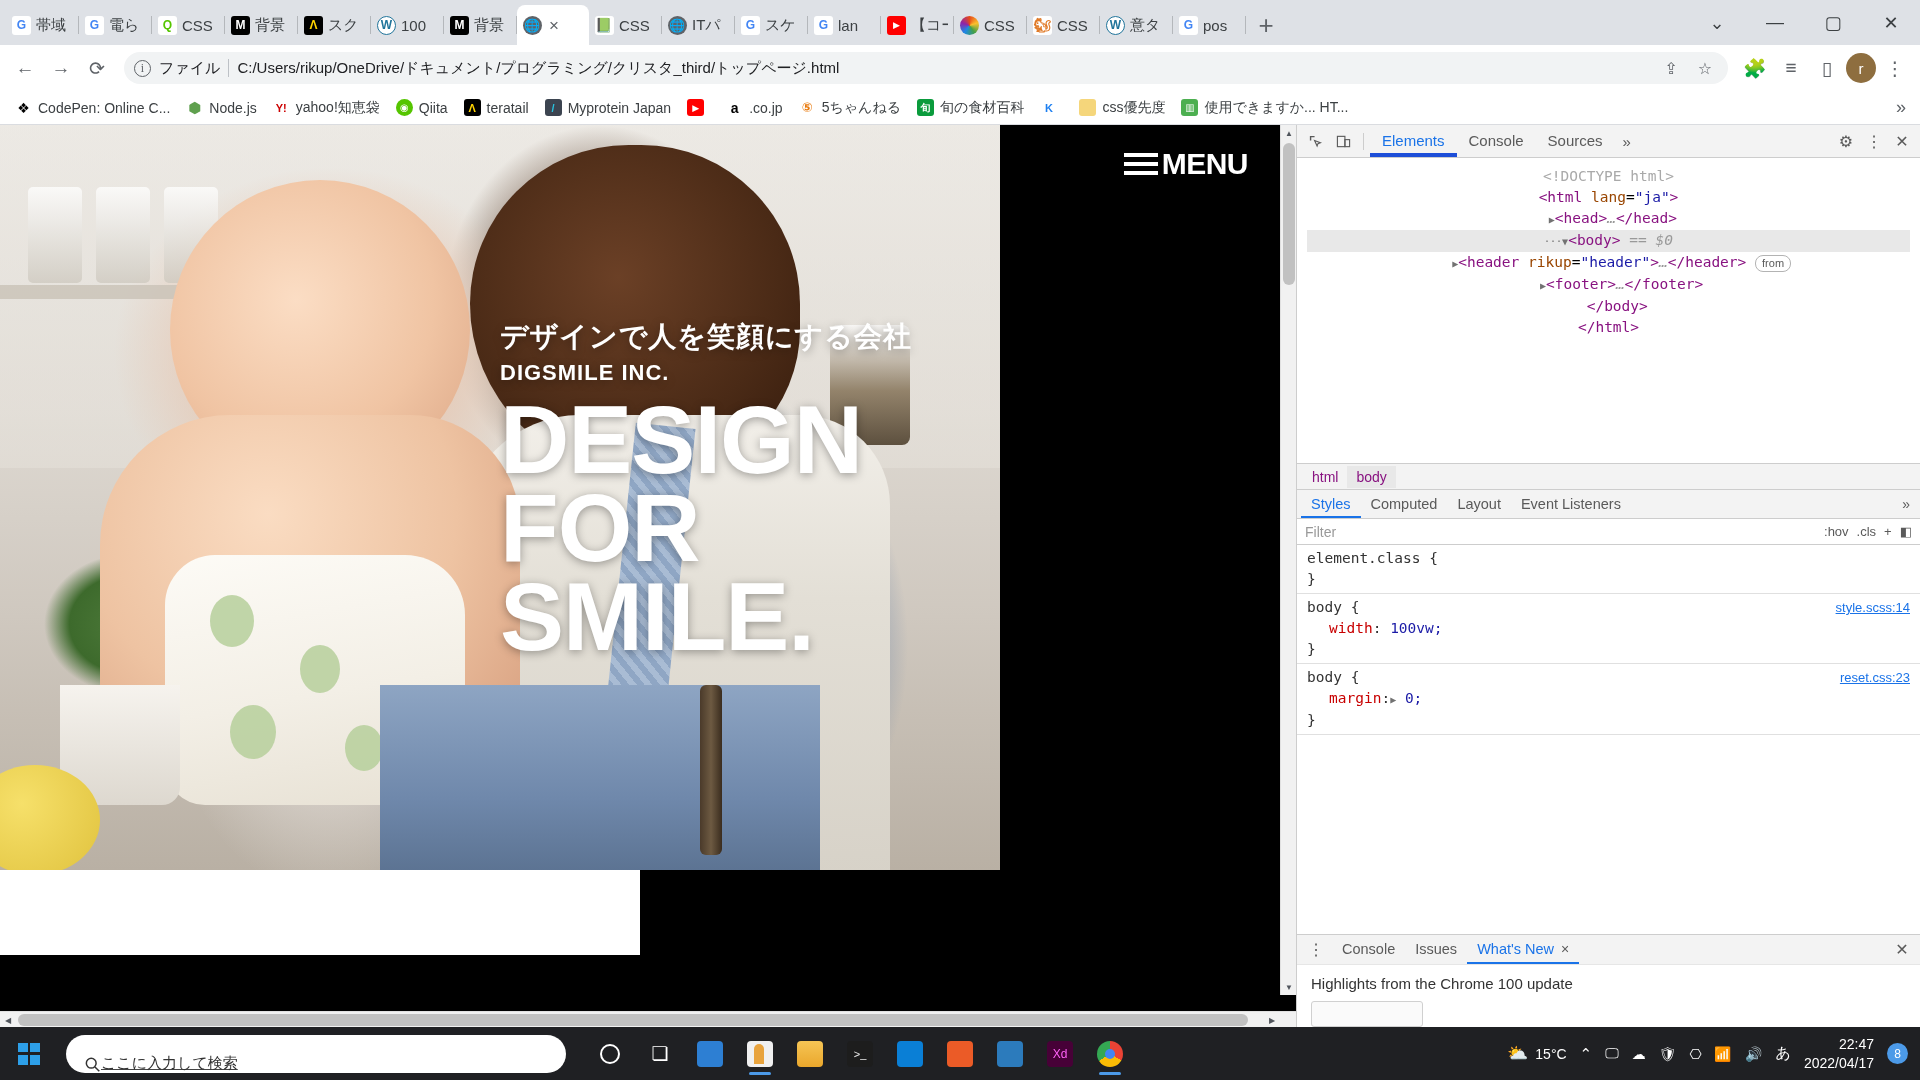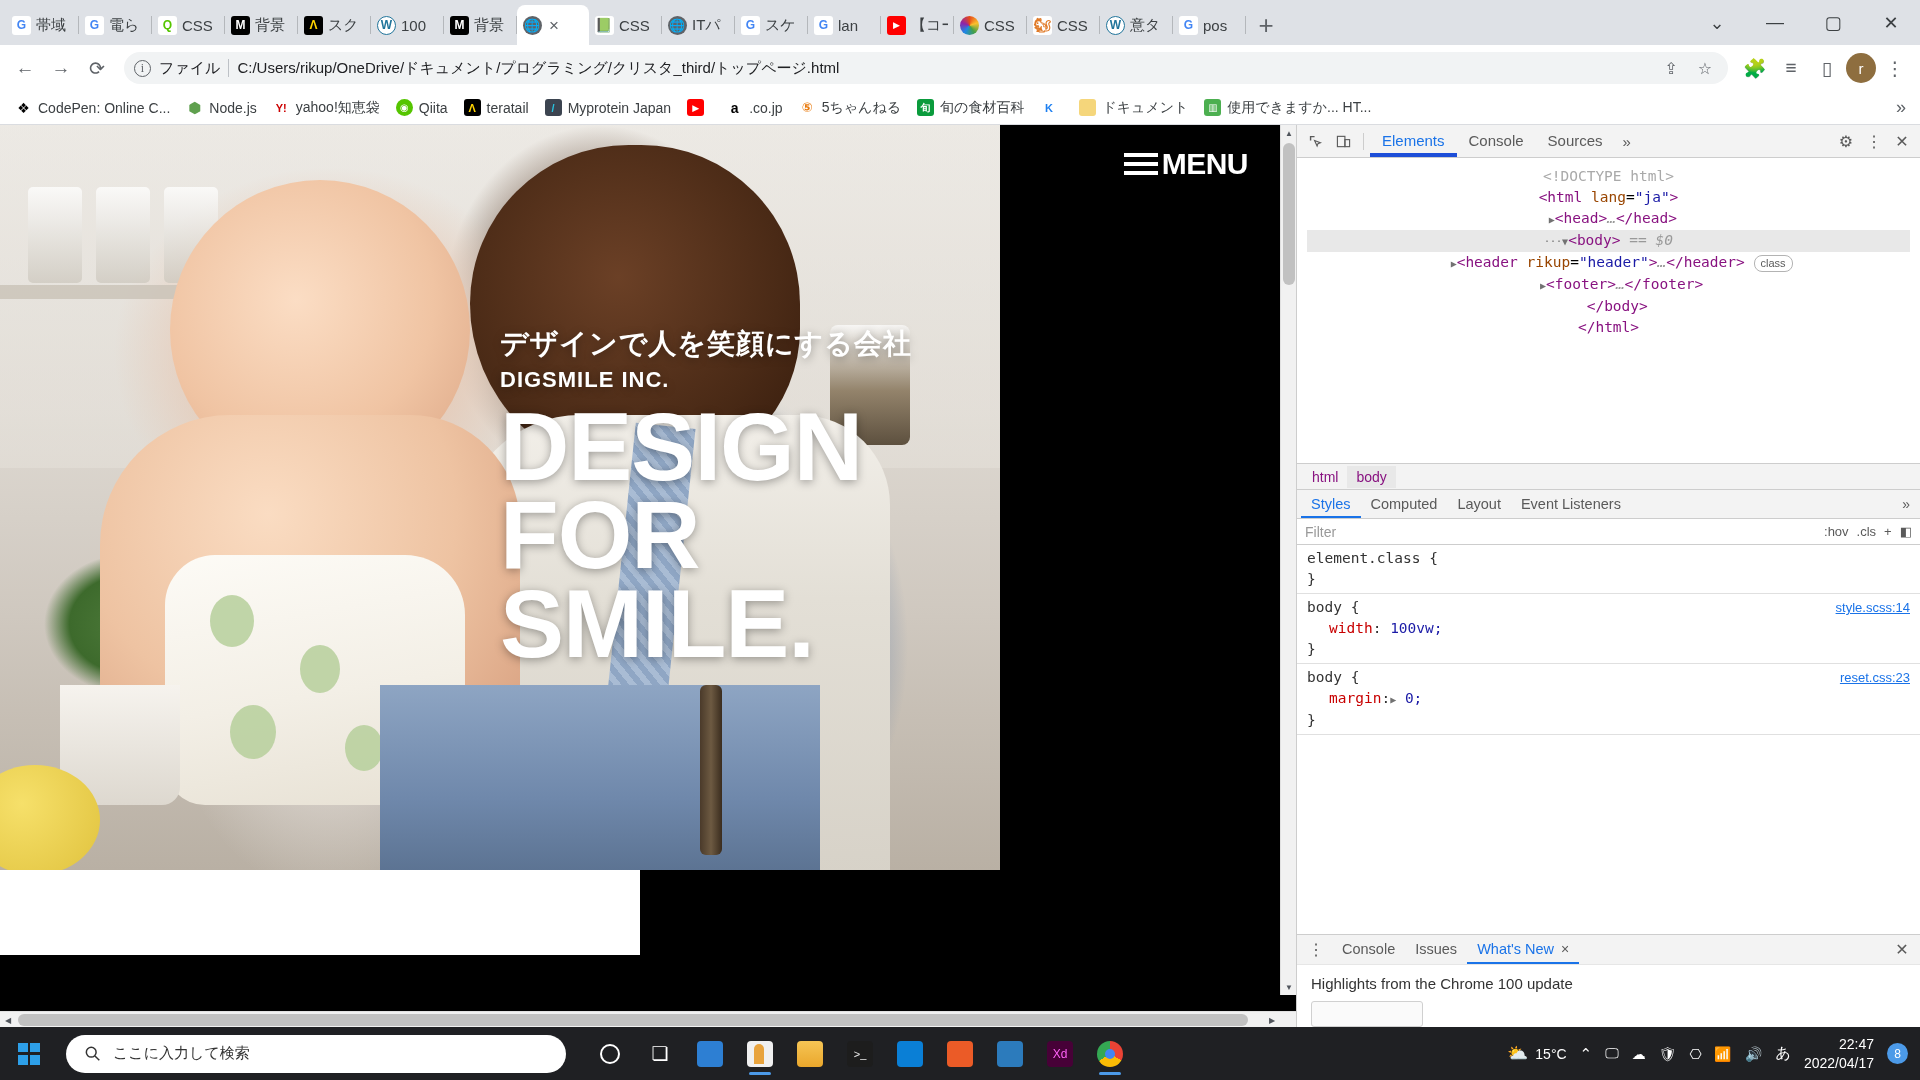--- a/index.html
+++ b/index.html
@@ -236,21 +236,21 @@
     position: absolute; left: -30px; top: 640px;
     width: 130px; height: 110px; border-radius: 50%;
     background: radial-gradient(circle at 40% 35%, #f6e06a, #e0c23d);
   }
   .hp-faucet {
     position: absolute; left: 700px; top: 560px;
     width: 22px; height: 170px; border-radius: 6px;
     background: linear-gradient(90deg,#4a3a2a,#6d5a42,#3a2c1e);
   }
   .hero-copy {
-    position: absolute; left: 500px; top: 200px;
+    position: absolute; left: 500px; top: 193px;
     color: #fff; z-index: 5;
     text-shadow: 0 2px 10px rgba(0,0,0,.35);
   }
   .hero-jp {
     font-size: 28px; font-weight: bold; letter-spacing: 1px;
     margin-bottom: 4px;
   }
   .hero-sub {
     font-size: 22px; font-weight: bold; letter-spacing: 1px;
     margin-bottom: 10px;
@@ -426,22 +426,22 @@
   .start {
     width: 58px; height: 53px;
     display: flex; align-items: center; justify-content: center;
   }
   .win-logo { width: 22px; height: 22px; display: grid;
     grid-template-columns: 1fr 1fr; grid-template-rows: 1fr 1fr; gap: 2.5px; }
   .win-logo i { background: #2d9fe8; display: block; }
   .tb-search {
     width: 500px; height: 38px; margin-left: 8px;
     background: #fff; border-radius: 19px;
-    display: flex; align-items: center; gap: 12px;
-    padding: 0 18px; color: #444;
+    display: flex; align-items: flex-end; gap: 0;
+    padding: 0 18px; color: #444; text-decoration: underline;
   }
   .tb-search .ph { font-size: 15px; color: #333; }
   .tb-icons { display: flex; align-items: center; gap: 6px; margin-left: 22px; }
   .tbi {
     width: 44px; height: 45px;
     display: flex; align-items: center; justify-content: center;
     position: relative;
   }
   .tbi .sq { width: 26px; height: 26px; border-radius: 4px; }
   .tbi.active::after {
@@ -603,21 +603,21 @@
     <div class="bm">
       <span class="bmicon" style="background:#0a9b3c;color:#fff;font-size:10px">旬</span>
       <span>旬の食材百科</span>
     </div>
     <div class="bm">
       <span class="bmicon" style="background:#fff;color:#1d7ff0;font-weight:bold">K</span>
       <span></span>
     </div>
     <div class="bm">
       <span class="bmicon" style="background:#f5d67b"></span>
-      <span>ドキュメント</span>
+      <span>css優先度</span>
     </div>
     <div class="bm">
       <span class="bmicon" style="background:#4caf50;color:#fff;font-size:10px">▥</span>
       <span>使用できますか... HT...</span>
     </div>
     <div class="bm-overflow">»</div>
   </div>
 
   <div class="content-row">
 
@@ -706,21 +706,21 @@
         <div class="dt-icbtn">⚙</div>
         <div class="dt-icbtn">⋮</div>
         <div class="dt-icbtn">✕</div>
       </div>
 
       <div class="dt-dom">
         <div class="dl"><span class="tok-com">&lt;!DOCTYPE html&gt;</span></div>
         <div class="dl"><span class="tok-tag">&lt;html</span> <span class="tok-attr">lang</span>=<span class="tok-val">"ja"</span><span class="tok-tag">&gt;</span></div>
         <div class="dl"> <span class="tri">▶</span><span class="tok-tag">&lt;head&gt;</span><span class="tok-gray">…</span><span class="tok-tag">&lt;/head&gt;</span></div>
         <div class="dl sel"><span class="tri">···▼</span><span class="tok-tag">&lt;body&gt;</span> <span class="tok-gray">== $0</span></div>
-        <div class="dl">   <span class="tri">▶</span><span class="tok-tag">&lt;header</span> <span class="tok-attr">rikup</span>=<span class="tok-val">"header"</span><span class="tok-tag">&gt;</span><span class="tok-gray">…</span><span class="tok-tag">&lt;/header&gt;</span> <span class="flexbadge">class</span></div>
+        <div class="dl">   <span class="tri">▶</span><span class="tok-tag">&lt;header</span> <span class="tok-attr">rikup</span>=<span class="tok-val">"header"</span><span class="tok-tag">&gt;</span><span class="tok-gray">…</span><span class="tok-tag">&lt;/header&gt;</span> <span class="flexbadge">from</span></div>
         <div class="dl">   <span class="tri">▶</span><span class="tok-tag">&lt;footer&gt;</span><span class="tok-gray">…</span><span class="tok-tag">&lt;/footer&gt;</span></div>
         <div class="dl">  <span class="tok-tag">&lt;/body&gt;</span></div>
         <div class="dl"><span class="tok-tag">&lt;/html&gt;</span></div>
       </div>
 
       <div class="dt-crumbs">
         <div class="crumb">html</div>
         <div class="crumb active">body</div>
       </div>
 

